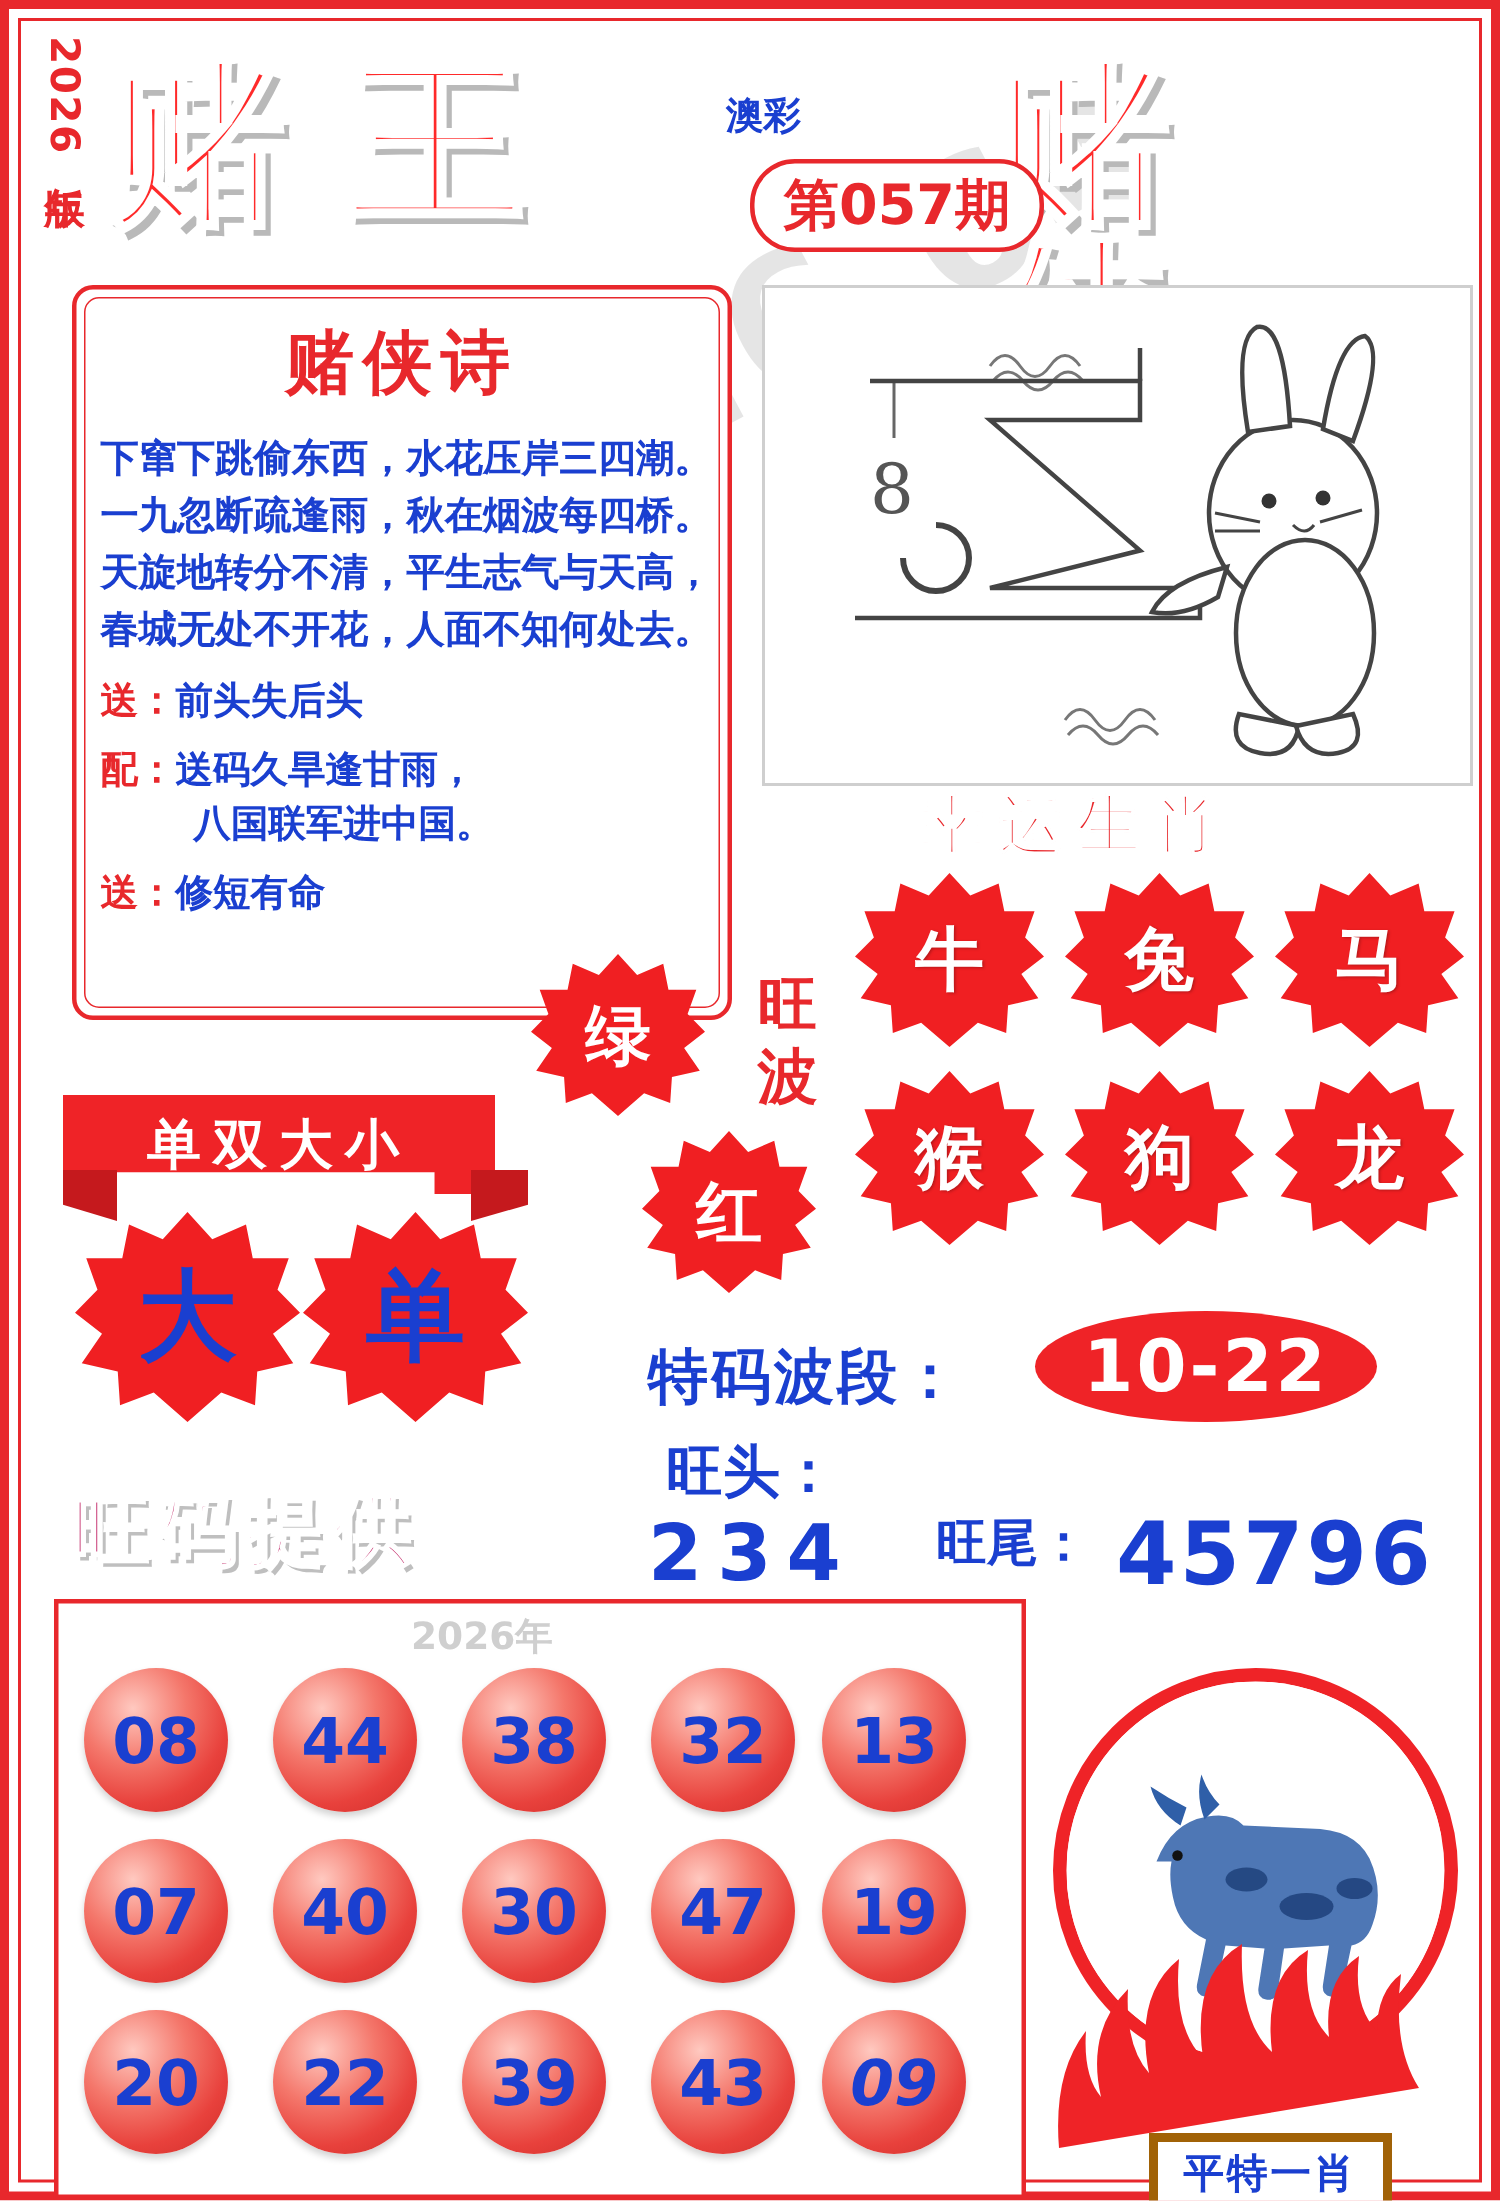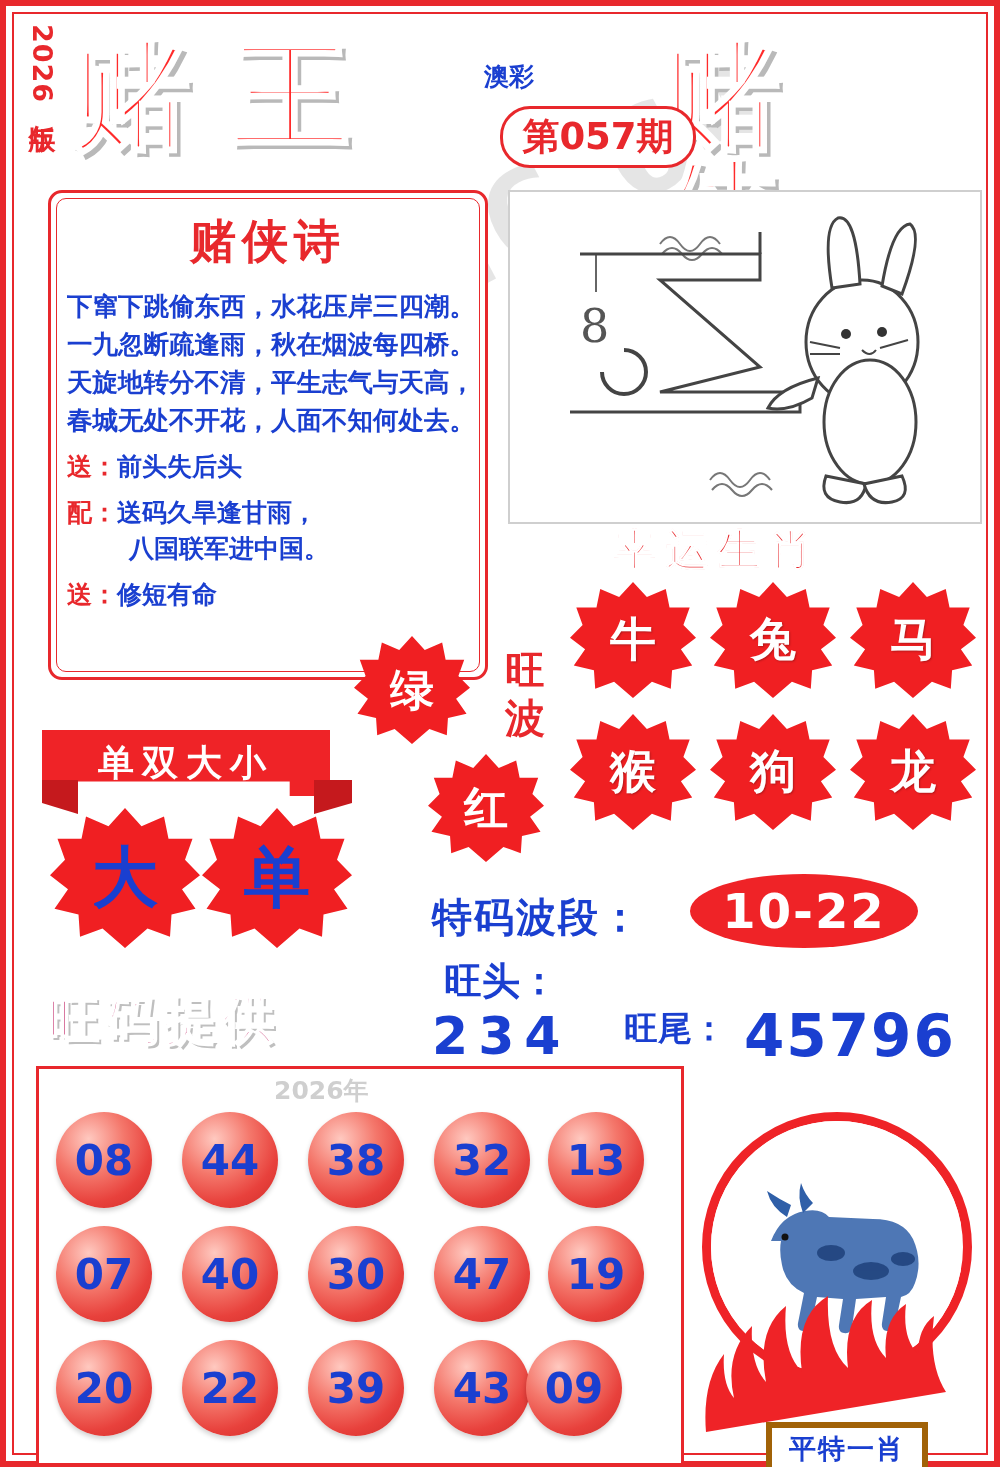--- a/index.html
+++ b/index.html
@@ -354,21 +354,21 @@
   <div class="ball" style="left:42px;top:1212px;">07</div>
   <div class="ball" style="left:168px;top:1212px;">40</div>
   <div class="ball" style="left:294px;top:1212px;">30</div>
   <div class="ball" style="left:420px;top:1212px;">47</div>
   <div class="ball" style="left:534px;top:1212px;">19</div>
 
   <div class="ball" style="left:42px;top:1326px;">20</div>
   <div class="ball" style="left:168px;top:1326px;">22</div>
   <div class="ball" style="left:294px;top:1326px;">39</div>
   <div class="ball" style="left:420px;top:1326px;">43</div>
-  <div class="ball" style="left:512px;top:1326px;">09</div>
+  <div class="ball" style="left:534px;top:1326px;font-style:italic;">09</div>
 
   <div class="goat-wrap">
     <div class="goat-circle">
       <svg viewBox="0 0 250 250" width="250" height="250">
         <rect width="250" height="250" fill="#ffffff"></rect>
         <g fill="#2f5fa8">
           <path d="M60 120 q10 -26 34 -30 q16 -3 24 6 l44 2 q30 0 40 20 q10 22 2 44 q-4 12 -14 14 l-6 28 q-1 7 -8 6 q-6 -1 -5 -8 l4 -26 l-30 2 l-4 28 q-1 7 -8 6 q-6 -1 -5 -8 l4 -26 l-26 -2 l-6 28 q-1 7 -8 6 q-6 -1 -5 -8 l6 -30 q-18 -8 -22 -28 q-3 -14 -1 -24 z" opacity="0.85"></path>
           <path d="M92 92 q-6 -16 -2 -30 q4 12 12 20 z"></path>
           <path d="M76 96 q-16 -10 -20 -26 q12 8 24 14 z"></path>
         </g>

